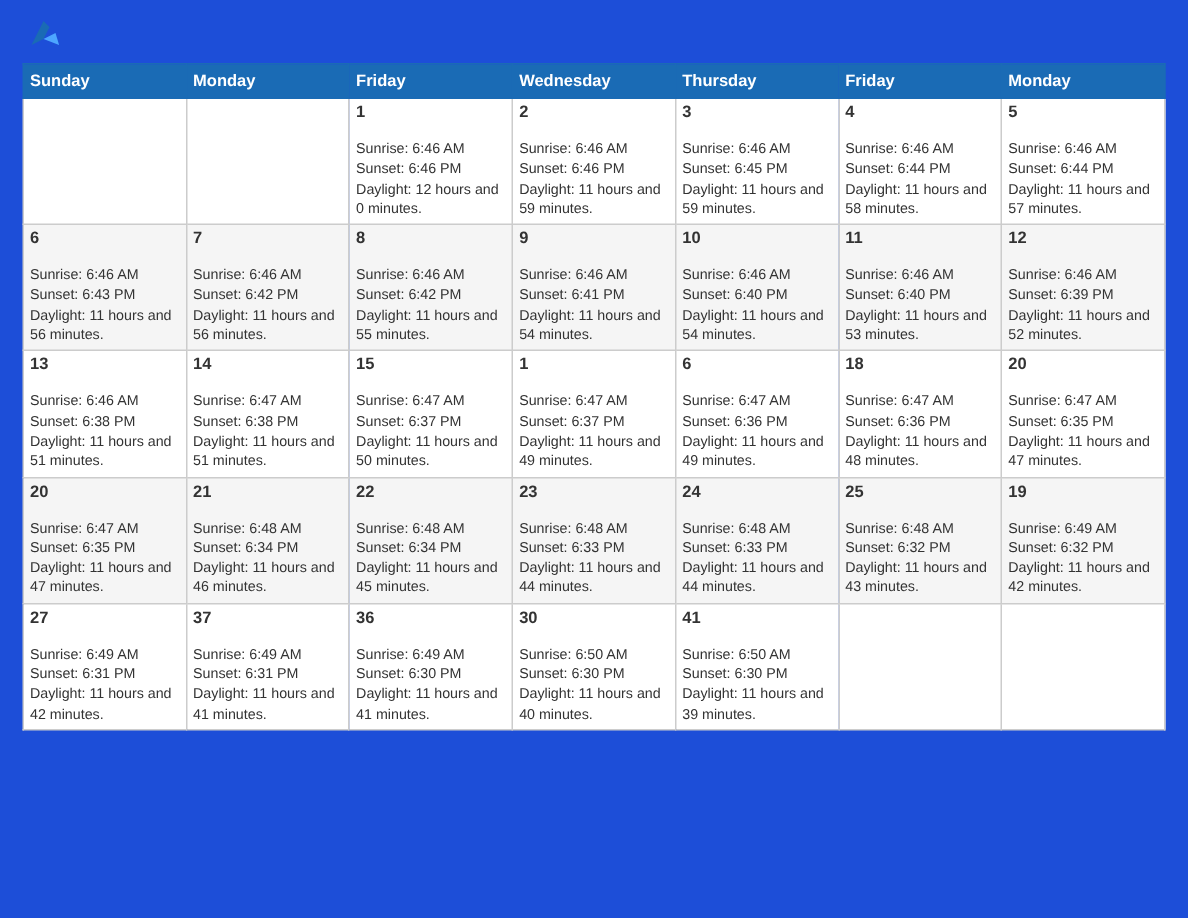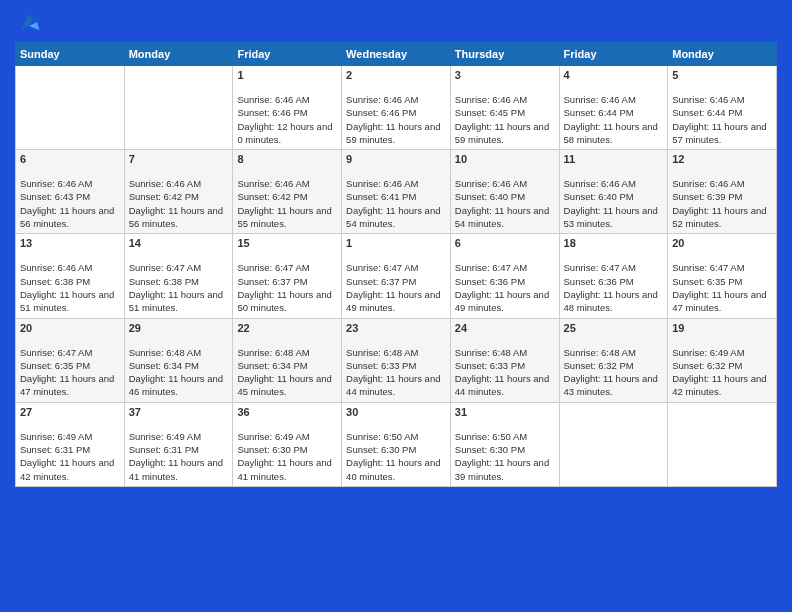--- a/index.html
+++ b/index.html
@@ -220,21 +220,21 @@
             <span class="day-num">20</span>
             <div class="day-detail">Sunrise: 6:47 AM<br>Sunset: 6:35 PM<br>Daylight: 11 hours and 47 minutes.</div>
           </td>
         </tr>
         <tr>
           <td>
             <span class="day-num">20</span>
             <div class="day-detail">Sunrise: 6:47 AM<br>Sunset: 6:35 PM<br>Daylight: 11 hours and 47 minutes.</div>
           </td>
           <td>
-            <span class="day-num">29</span>
+            <span class="day-num">21</span>
             <div class="day-detail">Sunrise: 6:48 AM<br>Sunset: 6:34 PM<br>Daylight: 11 hours and 46 minutes.</div>
           </td>
           <td>
             <span class="day-num">22</span>
             <div class="day-detail">Sunrise: 6:48 AM<br>Sunset: 6:34 PM<br>Daylight: 11 hours and 45 minutes.</div>
           </td>
           <td>
             <span class="day-num">23</span>
             <div class="day-detail">Sunrise: 6:48 AM<br>Sunset: 6:33 PM<br>Daylight: 11 hours and 44 minutes.</div>
           </td>
@@ -262,21 +262,21 @@
           </td>
           <td>
             <span class="day-num">36</span>
             <div class="day-detail">Sunrise: 6:49 AM<br>Sunset: 6:30 PM<br>Daylight: 11 hours and 41 minutes.</div>
           </td>
           <td>
             <span class="day-num">30</span>
             <div class="day-detail">Sunrise: 6:50 AM<br>Sunset: 6:30 PM<br>Daylight: 11 hours and 40 minutes.</div>
           </td>
           <td>
-            <span class="day-num">31</span>
+            <span class="day-num">41</span>
             <div class="day-detail">Sunrise: 6:50 AM<br>Sunset: 6:30 PM<br>Daylight: 11 hours and 39 minutes.</div>
           </td>
           <td class="empty-cell"></td>
           <td class="empty-cell"></td>
         </tr>
       </tbody>
   </table>
 </div>
 
 </body></html>

